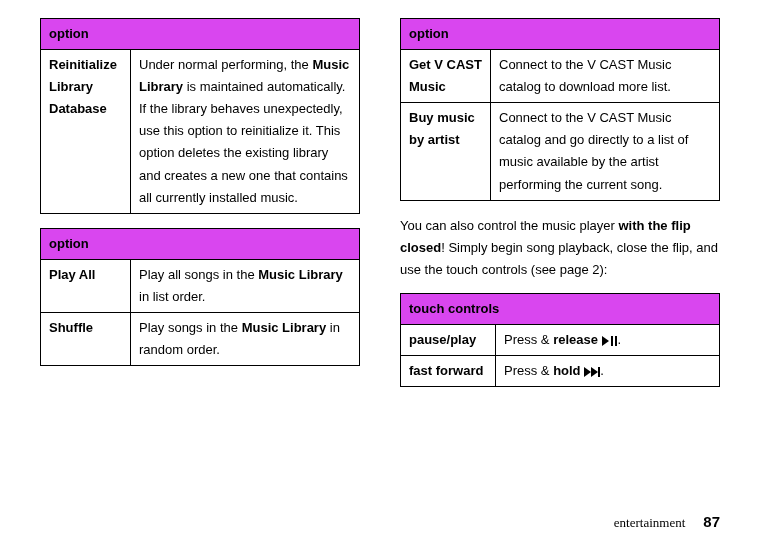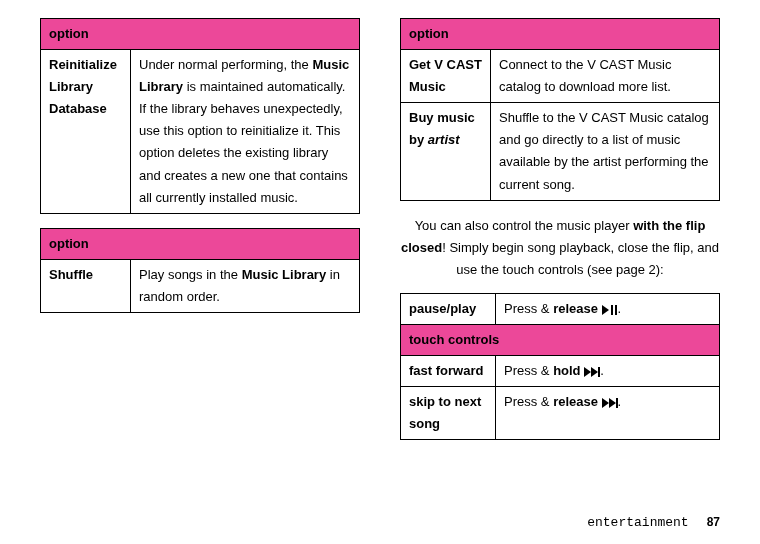--- a/index.html
+++ b/index.html
@@ -30,45 +30,45 @@
     margin-bottom: 14px;
   }
   th, td {
     border: 1px solid #000;
     padding: 4px 8px;
     text-align: left;
     vertical-align: top;
   }
   th {
     font-weight: bold;
-    background: #ec4899;
+    background: #d946ef;
   }
   .opt-col {
     width: 90px;
   }
   .opt-col2 {
     width: 95px;
   }
   .opt-label {
     font-family: "Arial Narrow", Arial, sans-serif;
     font-weight: bold;
     font-stretch: condensed;
   }
   .cond { font-family: "Arial Narrow", Arial, sans-serif; font-weight: bold; font-stretch: condensed; }
   .b { font-weight: bold; }
-  .i { font-style: italic; }
-  p.body { margin-bottom: 12px; text-align: center; }
+  .i { }
+  p.body { margin-bottom: 12px; }
   .footer {
     position: absolute;
     bottom: 10px;
     right: 40px;
     font-size: 13px;
   }
-  .footer .sect { font-family: Liberation Mono, monospace; margin-right: 18px; }
-  .footer .pg { font-weight: bold; font-size: 12px; }
+  .footer .sect { font-family: Liberation Serif, serif; margin-right: 18px; }
+  .footer .pg { font-weight: bold; font-size: 15px; }
   svg.icon { vertical-align: -2px; }
 </style>
 </head>
 <body>
 
 <div class="columns">
 
   <div class="col">
 
     <table>
@@ -86,20 +86,26 @@
       </table>
 
 
 
     <table>
       <tbody>
           <tr>
             <th colspan="2">option</th>
           </tr>
       <tr>
+        <td class="opt-col"><span class="opt-label">Play All</span></td>
+        <td>
+          <span>Play all songs in the </span><span class="cond">Music Library</span><span> in list order.</span>
+        </td>
+      </tr>
+      <tr>
         <td class="opt-col"><span class="opt-label">Shuffle</span></td>
         <td>
           <span>Play songs in the </span><span class="cond">Music Library</span><span> in random order.</span>
         </td>
       </tr>
     </tbody>
       </table>
 
   </div>
 
@@ -109,58 +115,48 @@
       <tbody>
           <tr>
             <th colspan="2">option</th>
           </tr>
       <tr>
         <td class="opt-col"><span class="opt-label">Get V CAST Music</span></td>
         <td>Connect to the V CAST Music catalog to download more list.</td>
       </tr>
       <tr>
         <td class="opt-col"><span class="opt-label">Buy music by </span><span class="opt-label i">artist</span></td>
-        <td>Shuffle to the V CAST Music catalog and go directly to a list of music available by the artist performing the current song.</td>
+        <td>Connect to the V CAST Music catalog and go directly to a list of music available by the artist performing the current song.</td>
       </tr>
     </tbody>
       </table>
 
     <p class="body">
       <span>You can also control the music player </span><span class="b">with the flip closed</span><span>! Simply begin song playback, close the flip, and use the touch controls (see page 2):</span>
     </p>
 
     <table>
       <tbody>
           <tr>
+            <th colspan="2">touch controls</th>
+          </tr>
+      <tr>
         <td class="opt-col2 b">pause/play</td>
         <td>
           <span>Press &amp; </span><span class="b">release</span><span> </span><svg class="icon" width="16" height="10" viewBox="0 0 16 10">
                 <polygon points="0,0 7,5 0,10" fill="#000"></polygon>
                 <rect x="9" y="0" width="2" height="10" fill="#000"></rect>
                 <rect x="13" y="0" width="2" height="10" fill="#000"></rect>
               </svg><span>.</span>
         </td>
       </tr>
       <tr>
-            <th colspan="2">touch controls</th>
-          </tr>
-      <tr>
         <td class="opt-col2 b">fast forward</td>
         <td>
           <span>Press &amp; </span><span class="b">hold</span><span> </span><svg class="icon" width="16" height="10" viewBox="0 0 16 10">
-                <polygon points="0,0 7,5 0,10" fill="#000"></polygon>
-                <polygon points="7,0 14,5 7,10" fill="#000"></polygon>
-                <rect x="14" y="0" width="2" height="10" fill="#000"></rect>
-              </svg><span>.</span>
-        </td>
-      </tr>
-      <tr>
-        <td class="opt-col2 b">skip to next song</td>
-        <td>
-          <span>Press &amp; </span><span class="b">release</span><span> </span><svg class="icon" width="16" height="10" viewBox="0 0 16 10">
                 <polygon points="0,0 7,5 0,10" fill="#000"></polygon>
                 <polygon points="7,0 14,5 7,10" fill="#000"></polygon>
                 <rect x="14" y="0" width="2" height="10" fill="#000"></rect>
               </svg><span>.</span>
         </td>
       </tr>
     </tbody>
       </table>
 
   </div>

